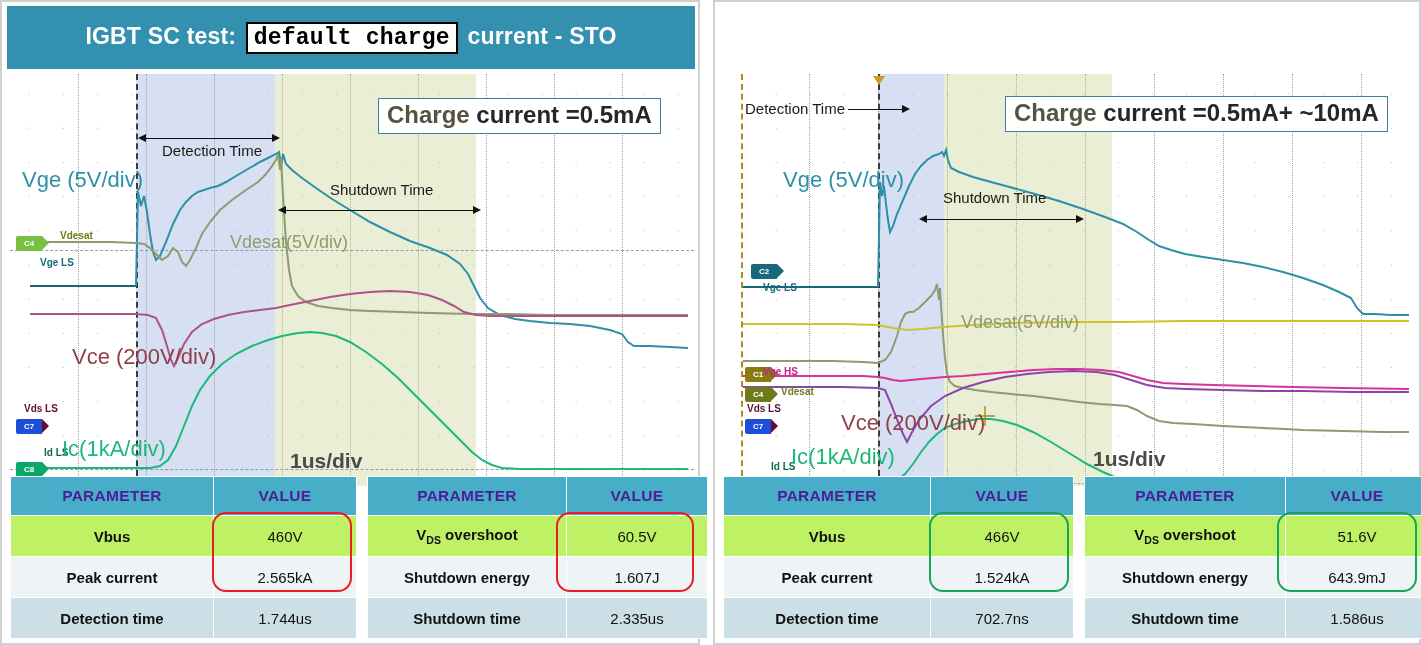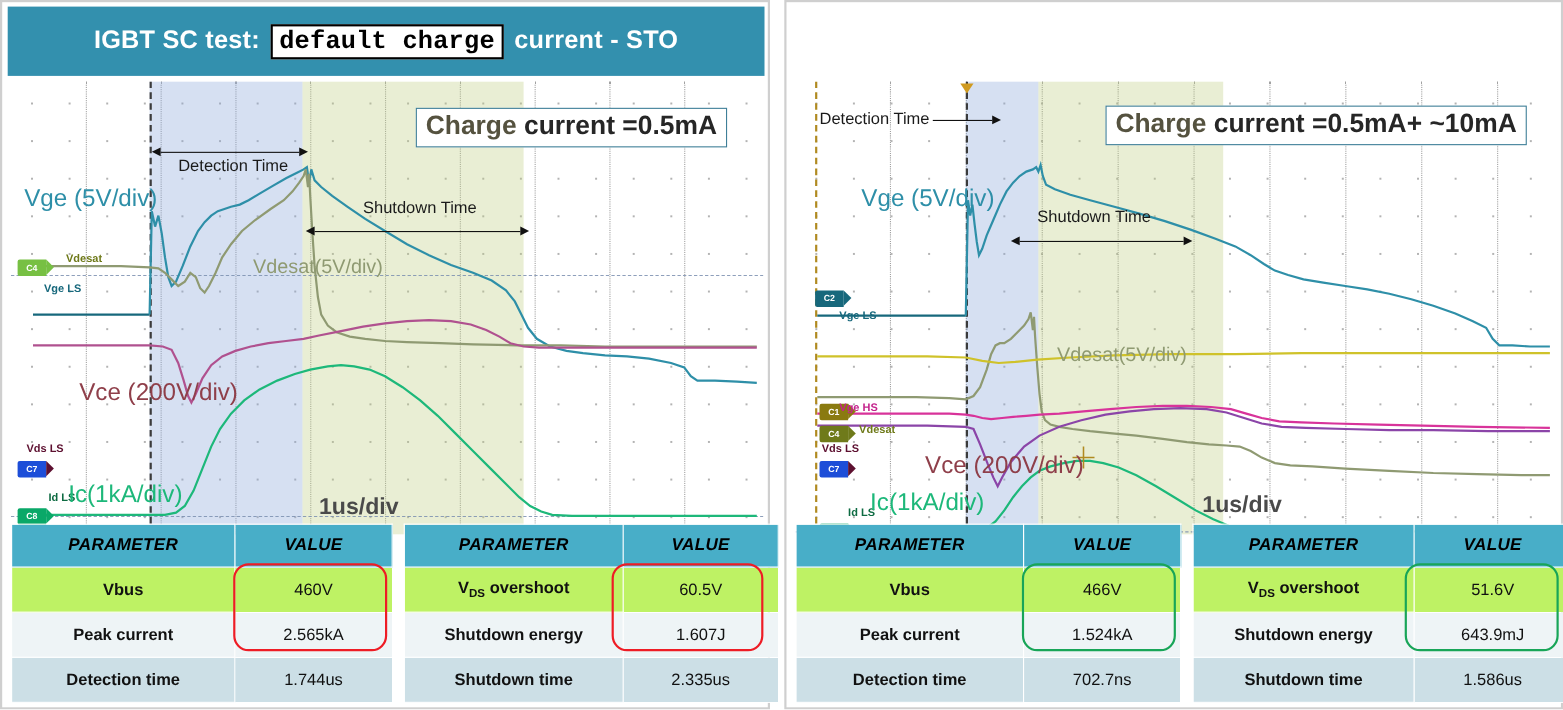--- a/index.html
+++ b/index.html
@@ -69,22 +69,22 @@
   .callout{position:absolute;border:1px solid #3f7f98;background:#ffffff;
     display:flex;align-items:center;padding:2px 8px 4px 8px;}
   .callout .ctext{font-size:24px;font-weight:bold;color:#262626;white-space:nowrap;}
   .callout .ctext .ghost{color:#55523f;}
 
   
   .tables{position:absolute;left:8px;bottom:4px;display:flex;gap:10px;}
   .panel.left .tables{width:684px;}
   .panel.right .tables{width:692px;}
   table.pt{border-collapse:collapse;table-layout:fixed;}
-  table.pt th{background:#48aec8;color:#000000;font-size:15.5px;font-weight:bold;
-    letter-spacing:.3px;height:36px;text-align:center;border:1px solid #ffffff;font-style:italic;}
+  table.pt th{background:#48aec8;color:#4c1d95;font-size:15.5px;font-weight:bold;
+    letter-spacing:.3px;height:36px;text-align:center;border:1px solid #ffffff;}
   table.pt td{height:38px;text-align:center;font-size:15px;color:#111;border:1px solid #ffffff;}
   table.pt tr.r1 td{background:#bef264;}
   table.pt tr.r2 td{background:#eef4f6;}
   table.pt tr.r3 td{background:#ccdfe6;}
   td.bold{font-weight:bold;}
   td.val{position:relative;}
   .hl-red{color:#ee1c25;}
   .hl-green{color:#18a558;}
 
   .ring{position:absolute;border-radius:14px;pointer-events:none;}
@@ -316,21 +316,21 @@
                  L500,316 L540,317 L580,317 L630,318 L686,318" fill="none" stroke="#8b45a8" stroke-width="2"></path>
 
         <path d="M20,408 L155,408 L165,408 L174,406 L182,400 L190,390 L198,378 L206,368
                  L214,360 L222,354 L232,350 L244,347 L256,345 L268,345 L280,347 L294,351
                  L310,358 L328,368 L346,379 L364,390 L380,398 L394,404 L406,407 L420,408
                  L450,409 L500,409 L560,409 L620,409 L686,409" fill="none" stroke="#1db87a" stroke-width="2"></path>
 
         <path d="M262,332 L262,352 M252,342 L272,342" stroke="#b08a20" stroke-width="1.4"></path>
       </svg>
 
-      <div class="chan" style="left:18px;top:190px;">
+      <div class="chan" style="left:28px;top:190px;">
         <div class="tag c-teal">C2</div>
       </div>
       <div class="chan-name" style="left:40px;top:208px;color:#17687c;">Vge LS</div>
 
       <div class="chan" style="left:22px;top:293px;">
         <div class="tag c-gold">C1</div>
       </div>
       <div class="chan-name" style="left:40px;top:292px;color:#c4238c;">Vge HS</div>
 
       <div class="chan" style="left:22px;top:313px;">

